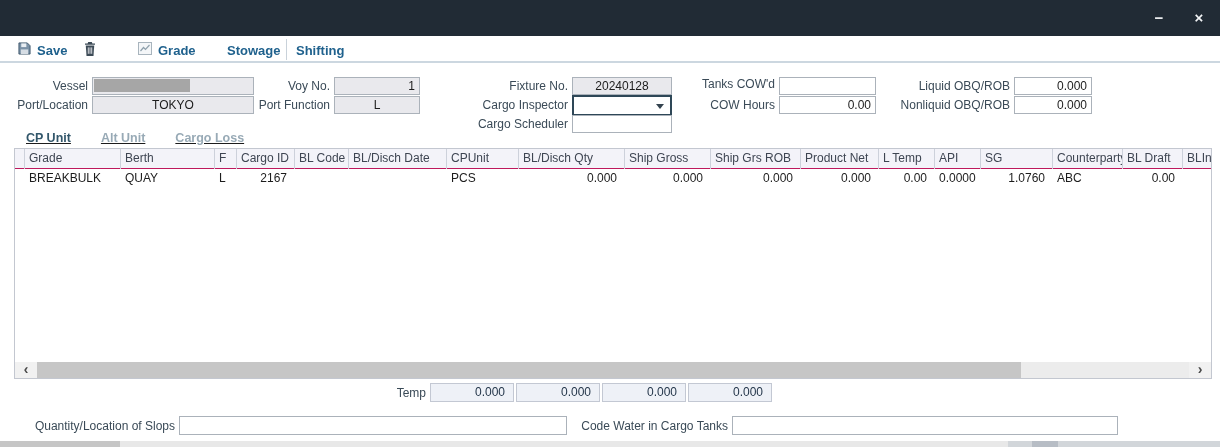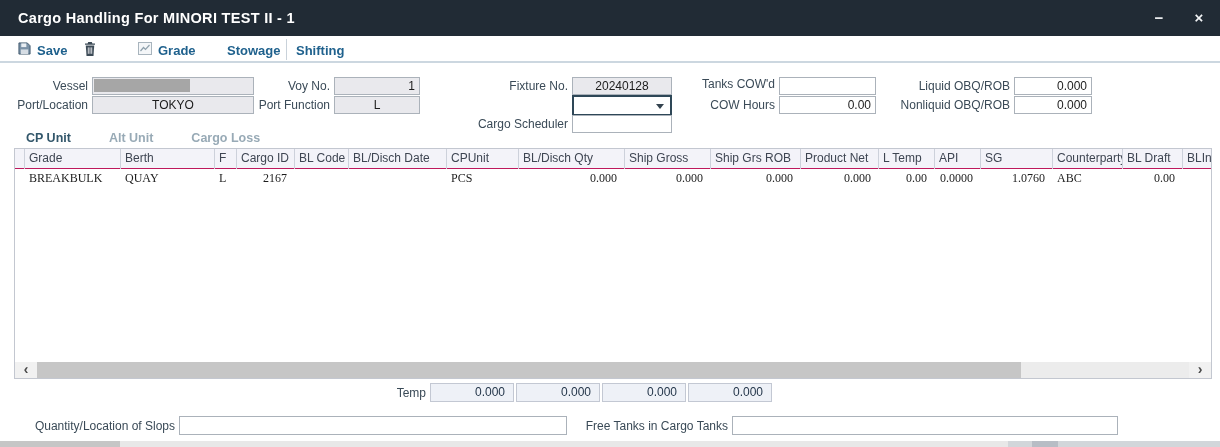--- a/index.html
+++ b/index.html
@@ -33,33 +33,33 @@
   .inp.ro { background:#e9e9ed;text-align:center; }
   .inp.num { text-align:right; }
   .redact { position:absolute; left:2px; top:2px; width:96px; height:13px; background:#a6a6a6; }
   .ddl { position:absolute; left:0; top:-1px; width:100%; height:21px; border:2px solid #2e4757;
     background:#fff; cursor:pointer; }
   .caret { position:absolute; right:6px; top:7px; width:0; height:0;
     border-left:4.5px solid transparent; border-right:4.5px solid transparent;
     border-top:5.5px solid #34434f; }
 
   
-  .tabs { position:absolute; top:130px; left:22px; display:flex; gap:30px; }
+  .tabs { position:absolute; top:130px; left:22px; display:flex; gap:22px;text-decoration:underline; }
   .tab { font-weight:bold; font-size:12.5px; color:#98aab6; padding:1px 4px 4px; cursor:pointer;
     white-space:nowrap; }
   .tab.active { color:#33576b; border-bottom:3px solid #33576b; }
 
   
   .grid { position:absolute; top:148px; left:14px; width:1198px; height:231px;
     border:1px solid #c3c7d0; background:#fff; overflow:hidden; }
   .ghead { display:flex; height:20px; background:#f3f3f9; border-bottom:1px solid #be185d; }
   .ghead .hc { flex:none; height:20px; line-height:19px; padding:0 4px; color:#3e4552;
     border-right:1px solid #cdd1db; white-space:nowrap; overflow:hidden; }
   .gbody { height:193px; background:#fff; }
-  .grow { display:flex; height:19px;font-family:Liberation Serif, serif; }
+  .grow { display:flex; height:19px; }
   .grow .dc { flex:none; height:19px; line-height:19px; padding:0 4px; white-space:nowrap;
     overflow:hidden; }
   .dc.num, .hc.num-h { }
   .dc.num { text-align:right; padding-right:8px; }
   .w-sel{width:10px}.w-grade{width:96px}.w-berth{width:94px}.w-f{width:22px}.w-cid{width:58px}
   .w-blc{width:54px}.w-bld{width:98px}.w-cpu{width:72px}.w-qty{width:106px}.w-sg{width:86px}
   .w-rob{width:90px}.w-pn{width:78px}.w-lt{width:56px}.w-api{width:46px}.w-sgr{width:72px}
   .w-cp{width:70px}.w-bdr{width:60px}.w-bli{width:70px}
   .hscroll { display:flex; height:17px; background:#ececec; }
   .sbtn { flex:none; width:22px; height:17px; background:#f1f1f1; color:#4a4a4a; text-align:center;
@@ -78,21 +78,20 @@
   
   .bstrip { position:absolute; top:441px; left:0; width:1220px; height:6px; background:#e8e8e8; }
   .bseg { position:absolute; top:0; height:6px; }
 </style>
 </head>
 <body>
 
 <div class="window">
 
   <div class="titlebar">
-    <span class="title">Cargo Handling For MINORI TEST II - 1</span>
     <span class="winbtn min">−</span>
     <span class="winbtn close">×</span>
   </div>
 
   <div class="toolbar">
     <button class="tbtn" style="left:18px;">
       <span><svg width="13" height="13" viewBox="0 0 14 14">
             <path d="M1 1h9l3 3v9H1z" fill="#7a91a6" stroke="#3f566b" stroke-width="1"></path>
             <rect x="3.5" y="1.5" width="5.5" height="4" fill="#e8edf2"></rect>
             <rect x="3" y="8" width="8" height="5" fill="#d6dde4"></rect>
@@ -145,20 +144,21 @@
   </div>
 
   <div class="lbl" style="left:0;top:96px;width:88px;">Port/Location</div>
   <div class="fld" style="left:92px;top:96px;width:162px;">
     <input class="inp ro" readonly="" value="TOKYO" style="">
   </div>
   <div class="lbl" style="left:230px;top:96px;width:100px;">Port Function</div>
   <div class="fld" style="left:334px;top:96px;width:86px;">
     <input class="inp ro" readonly="" value="L" style="">
   </div>
+  <div class="lbl" style="left:430px;top:96px;width:138px;">Cargo Inspector</div>
   <div class="fld" style="left:572px;top:96px;width:100px;">
     <div class="ddl">
       <span></span>
       <span class="caret"></span>
     </div>
   </div>
   <div class="lbl" style="left:655px;top:96px;width:120px;">COW Hours</div>
   <div class="fld" style="left:779px;top:96px;width:97px;">
     <input class="inp num" value="0.00" style="">
   </div>
@@ -232,21 +232,21 @@
   <div class="lbl" style="left:326px;top:384px;width:100px;line-height:19px;">Temp</div>
   <div class="totalbox" style="left:430px;">0.000</div>
   <div class="totalbox" style="left:516px;">0.000</div>
   <div class="totalbox" style="left:602px;">0.000</div>
   <div class="totalbox" style="left:688px;">0.000</div>
 
   <div class="lbl" style="left:0;top:417px;width:175px;">Quantity/Location of Slops</div>
   <div class="finp" style="left:179px;width:388px;">
     <input class="inp" style="height: 19px;">
   </div>
-  <div class="lbl" style="left:560px;top:417px;width:168px;">Free Tanks in Cargo Tanks</div>
+  <div class="lbl" style="left:560px;top:417px;width:168px;">Code Water in Cargo Tanks</div>
   <div class="finp" style="left:732px;width:386px;">
     <input class="inp" style="height: 19px;">
   </div>
 
   <div class="bstrip">
     <div class="bseg" style="left:0;width:120px;background:#c6c6c6;"></div>
     <div class="bseg" style="left:1008px;width:212px;background:#d2d6da;"></div>
     <div class="bseg" style="left:1032px;width:26px;background:#b7bdc5;"></div>
   </div>
 

